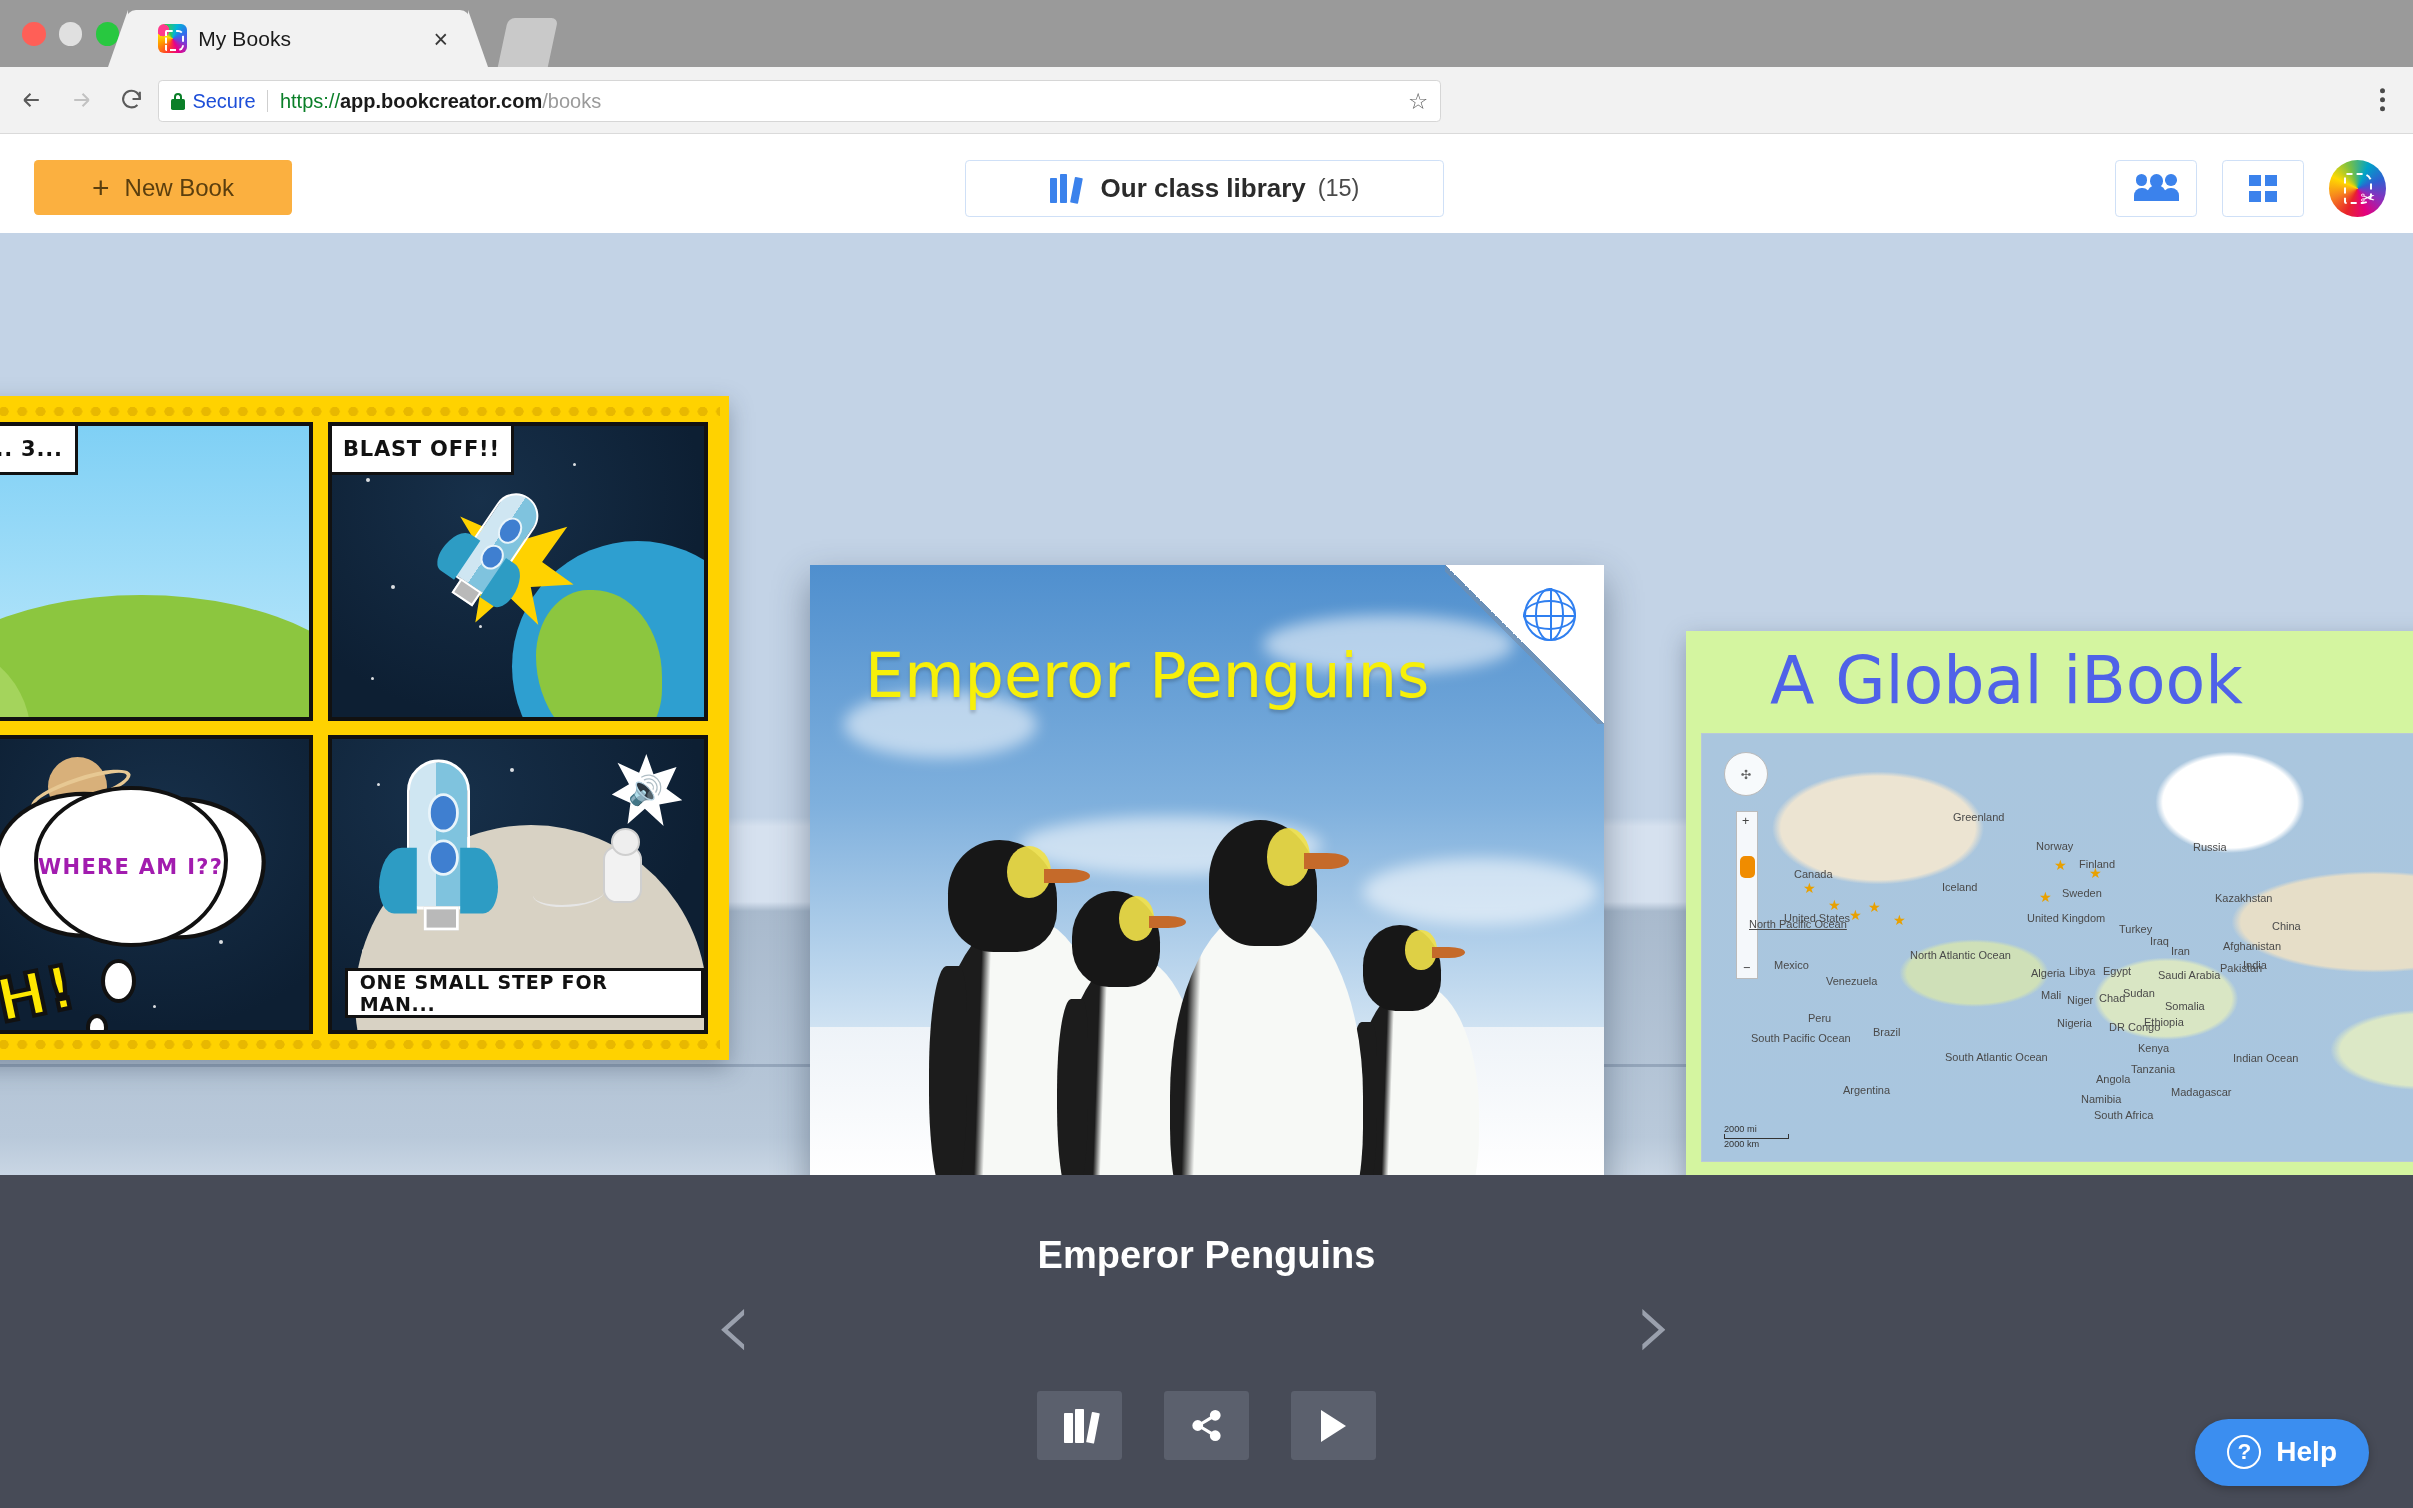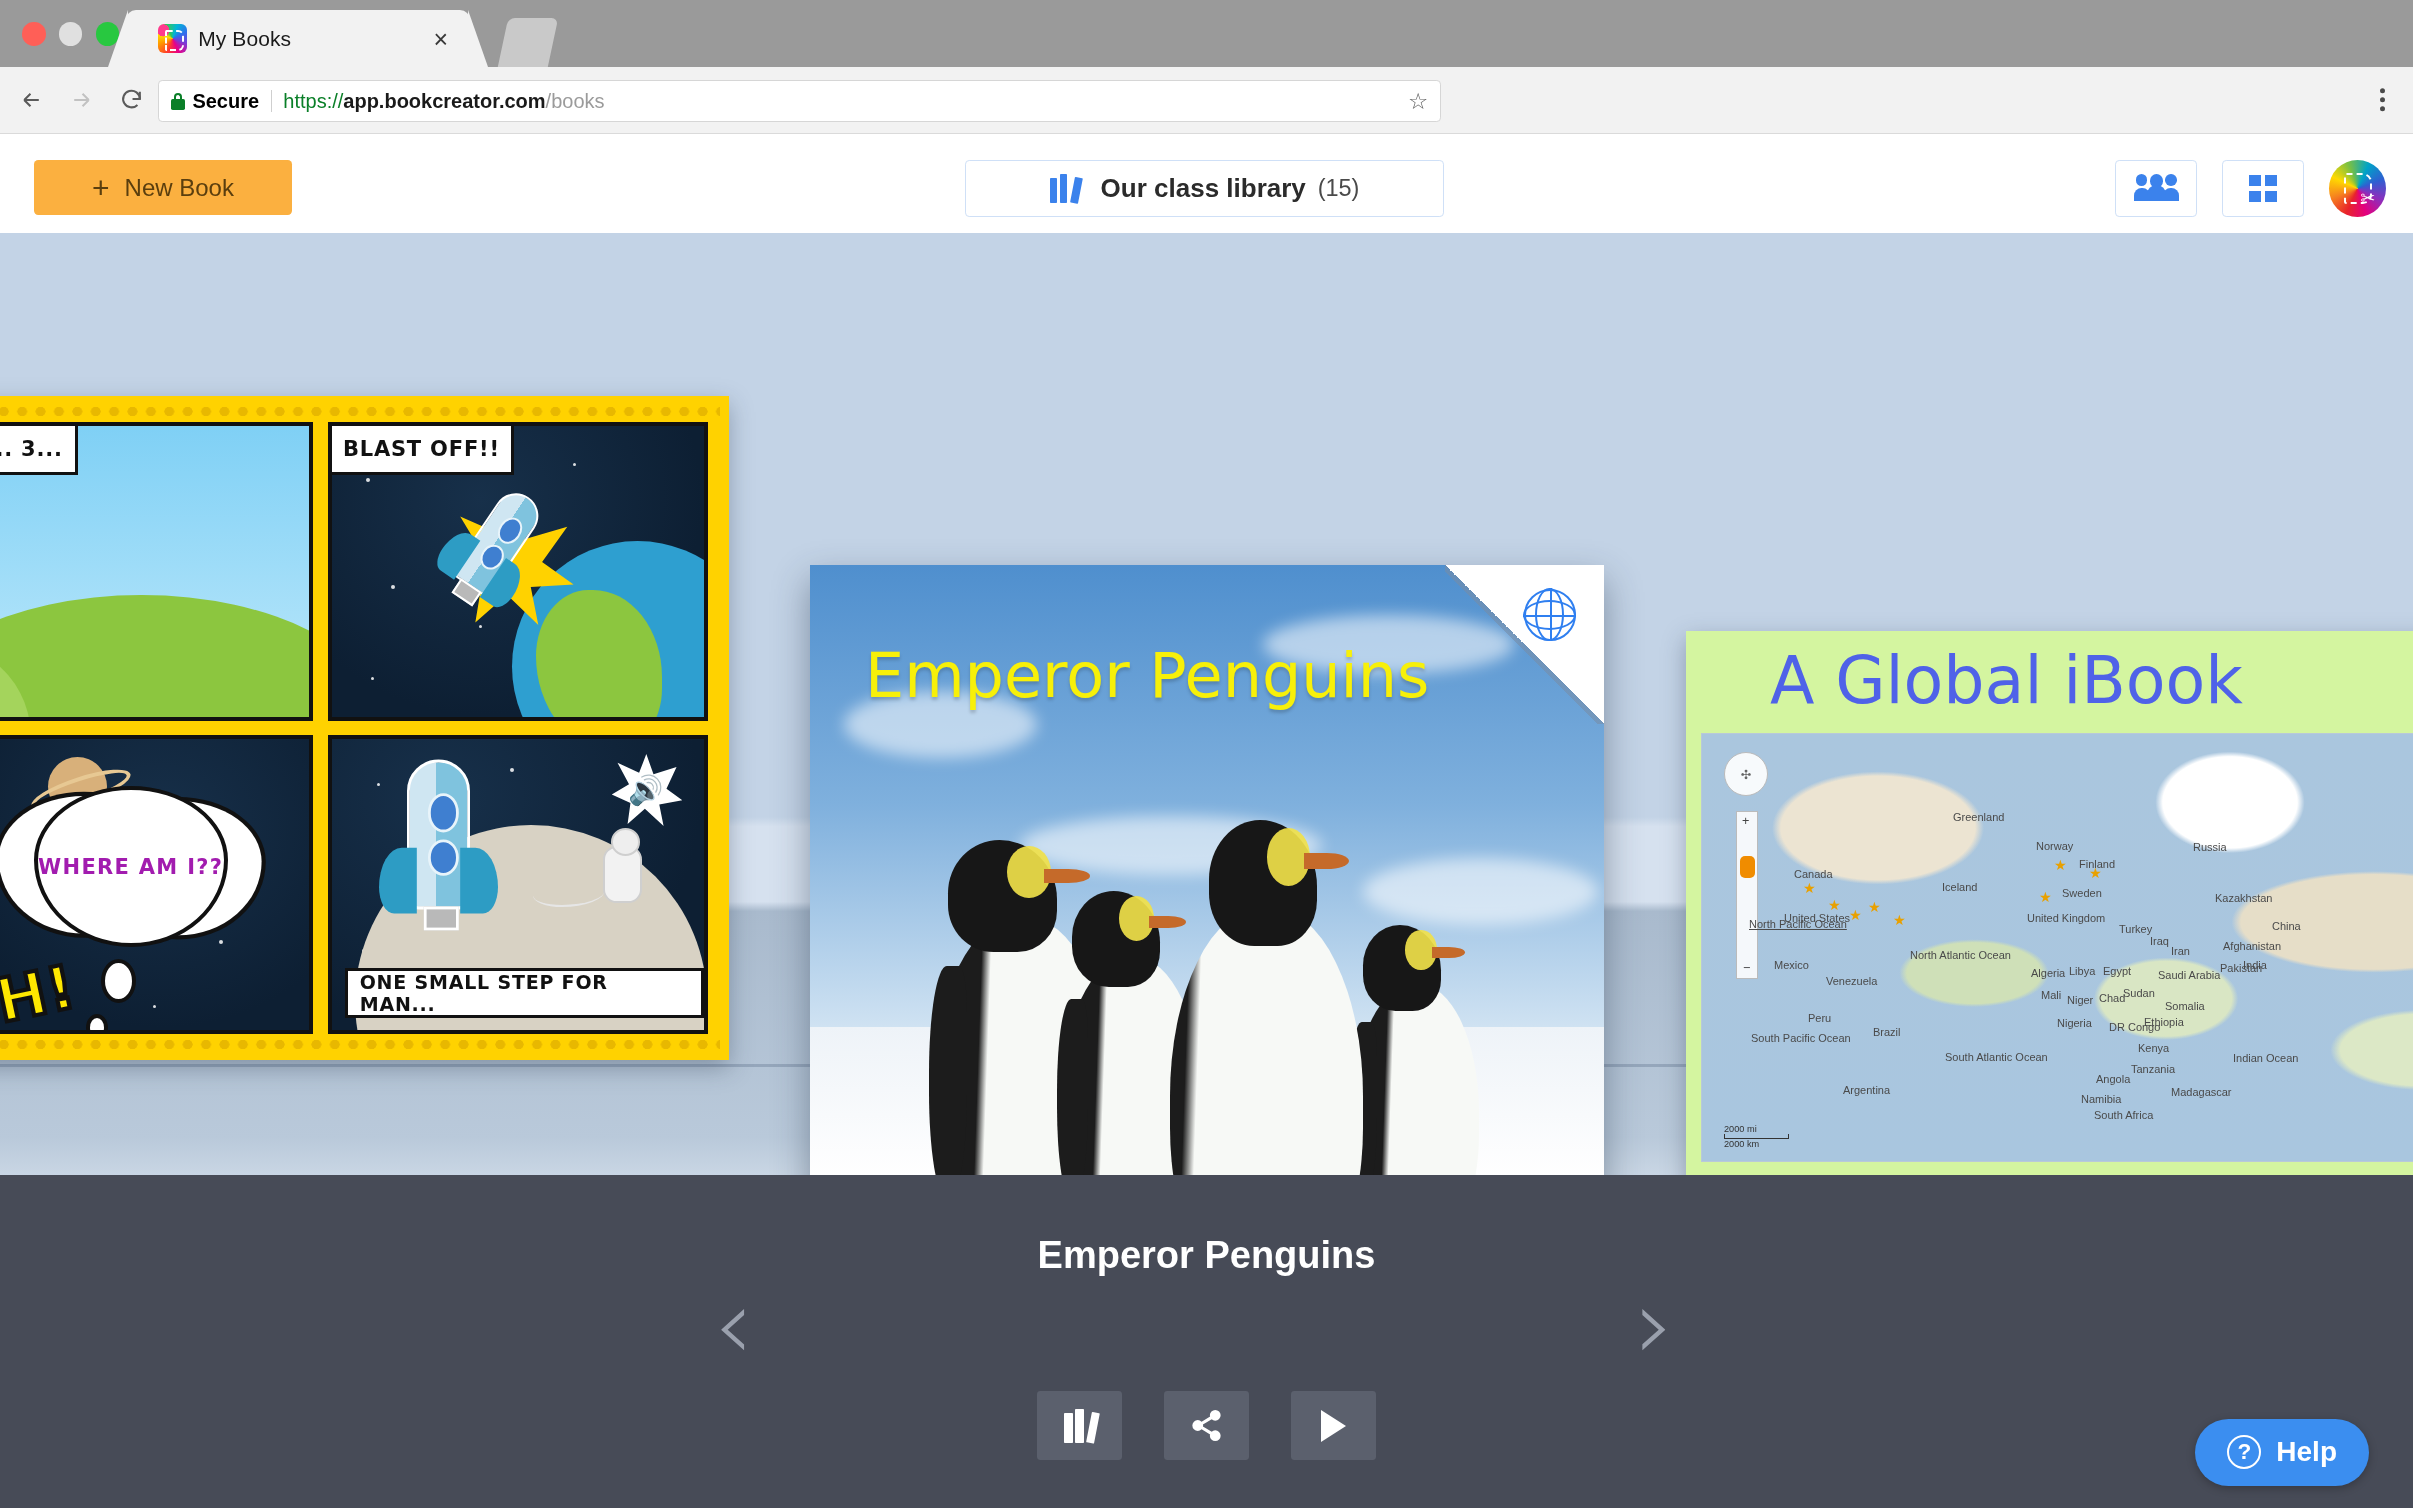--- a/index.html
+++ b/index.html
@@ -77,21 +77,21 @@
   .nav-reload{ left:113px; }
 
   .omnibox{
     position:absolute; left:158px; top:13.4px; right:972px; height:42px;
     background:#fff; border:0.8px solid #d6d6d6; border-radius:4.2px;
     display:flex; align-items:center; padding:0 11.7px;
   }
   .lock{ width:14.2px; height:17.6px; position:relative; flex:0 0 auto; margin-right:7.5px; }
   .lock i{ position:absolute; left:0; bottom:0; width:14.2px; height:11px; background:#0a7f28; border-radius:1.7px; display:block; }
   .lock b{ position:absolute; left:3.4px; top:0; width:7.5px; height:8.4px; border:2.1px solid #0a7f28; border-bottom:none; border-radius:4.2px 4.2px 0 0; display:block; }
-  .secure-label{ color:#000000; font-size:20px;font-weight:bold; }
+  .secure-label{ color:#1d4ed8; font-size:20px; }
   .omni-divider{ width:0.8px; height:22px; background:#cfcfcf; margin:0 11.7px; }
   .url{ font-size:20px; color:#9b9b9b; white-space:nowrap; }
   .url .scheme{ color:#0a7f28; }
   .url .host{ color:#1a1a1a; font-weight:bold; }
   .star{ position:absolute; right:11.7px; top:50%; transform:translateY(-50%); font-size:22.6px; color:#5f5f5f; }
   .kebab{
     position:absolute; right:23.5px; top:50%; transform:translateY(-50%);
     display:flex; flex-direction:column; gap:4.2px; padding:5px;
   }
   .kebab span{ width:5px; height:5px; border-radius:50%; background:#4a4a4a; display:block; }

